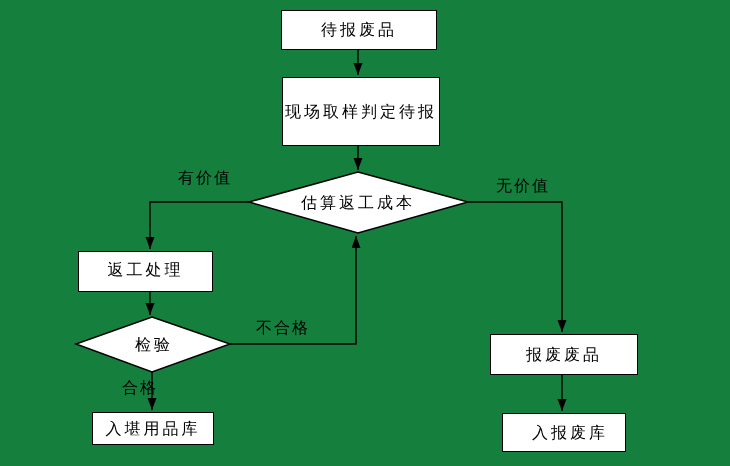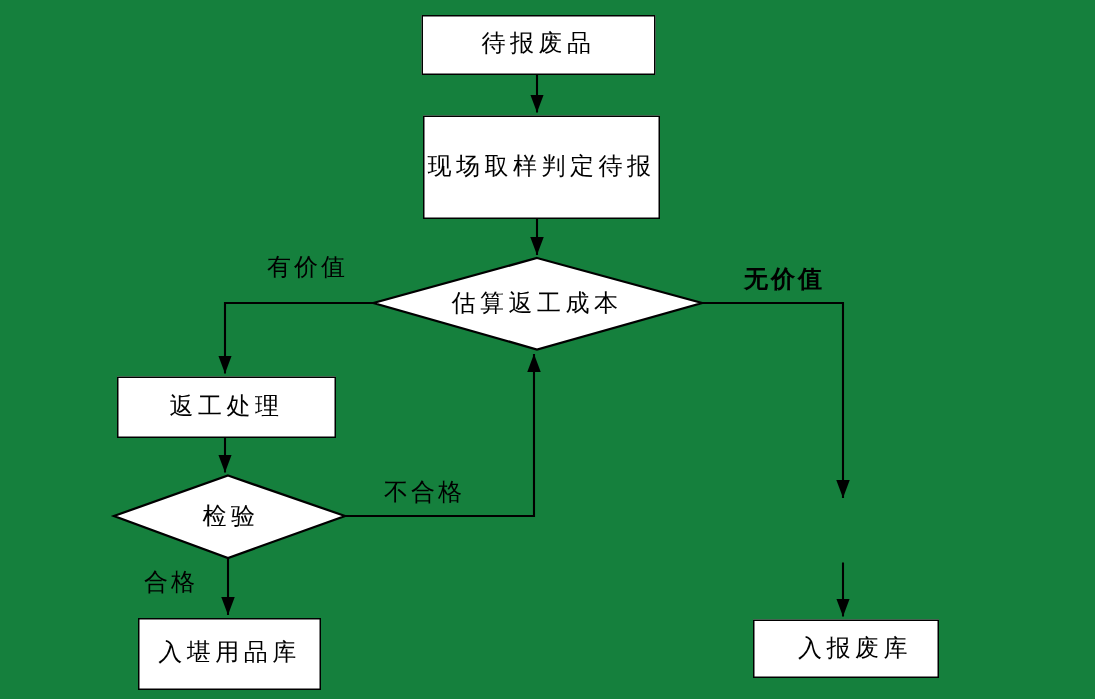--- a/index.html
+++ b/index.html
@@ -83,34 +83,37 @@
   </svg>
 
   <div class="box" style="left:281px; top:10px; width:156px; height:40px;">
     <span>待报废品</span>
   </div>
 
   <div class="box multiline" style="left:282px; top:77px; width:158px; height:69px;">
     <span>现场取样判定待报</span>
   </div>
 
-  <div class="box" style="left:78px; top:251px; width:146px; height:41px;">
+  <div class="box" style="left:78px; top:251px; width:135px; height:41px;font-family:Liberation Mono, monospace;">
     <span>返工处理</span>
   </div>
 
-  <div class="box" style="left:92px; top:412px; width:122px; height:48px;">
+  <div class="box" style="left:92px; top:412px; width:122px; height:33px;">
     <span>入堪用品库</span>
   </div>
 
+  <div class="box" style="left:490px; top:334px; width:148px; height:41px;">
+    <span>报废废品</span>
+  </div>
 
   <div class="box" style="left:502px; top:413px; width:124px; height:39px;padding-left:12px;">
     <span>入报废库</span>
   </div>
 
   <div class="dlabel" style="left:358px; top:203px;">估算返工成本</div>
   <div class="dlabel" style="left:154px; top:345px;">检验</div>
 
   <div class="elabel" style="left:178px; top:168px;">有价值</div>
-  <div class="elabel" style="left:496px; top:176px;font-weight:bold;">无价值</div>
+  <div class="elabel" style="left:496px; top:176px;">无价值</div>
   <div class="elabel" style="left:256px; top:318px;">不合格</div>
-  <div class="elabel" style="left:96px; top:378px;">合格</div>
+  <div class="elabel" style="left:122px; top:378px;">合格</div>
 
 </div>
 
 </body></html>

